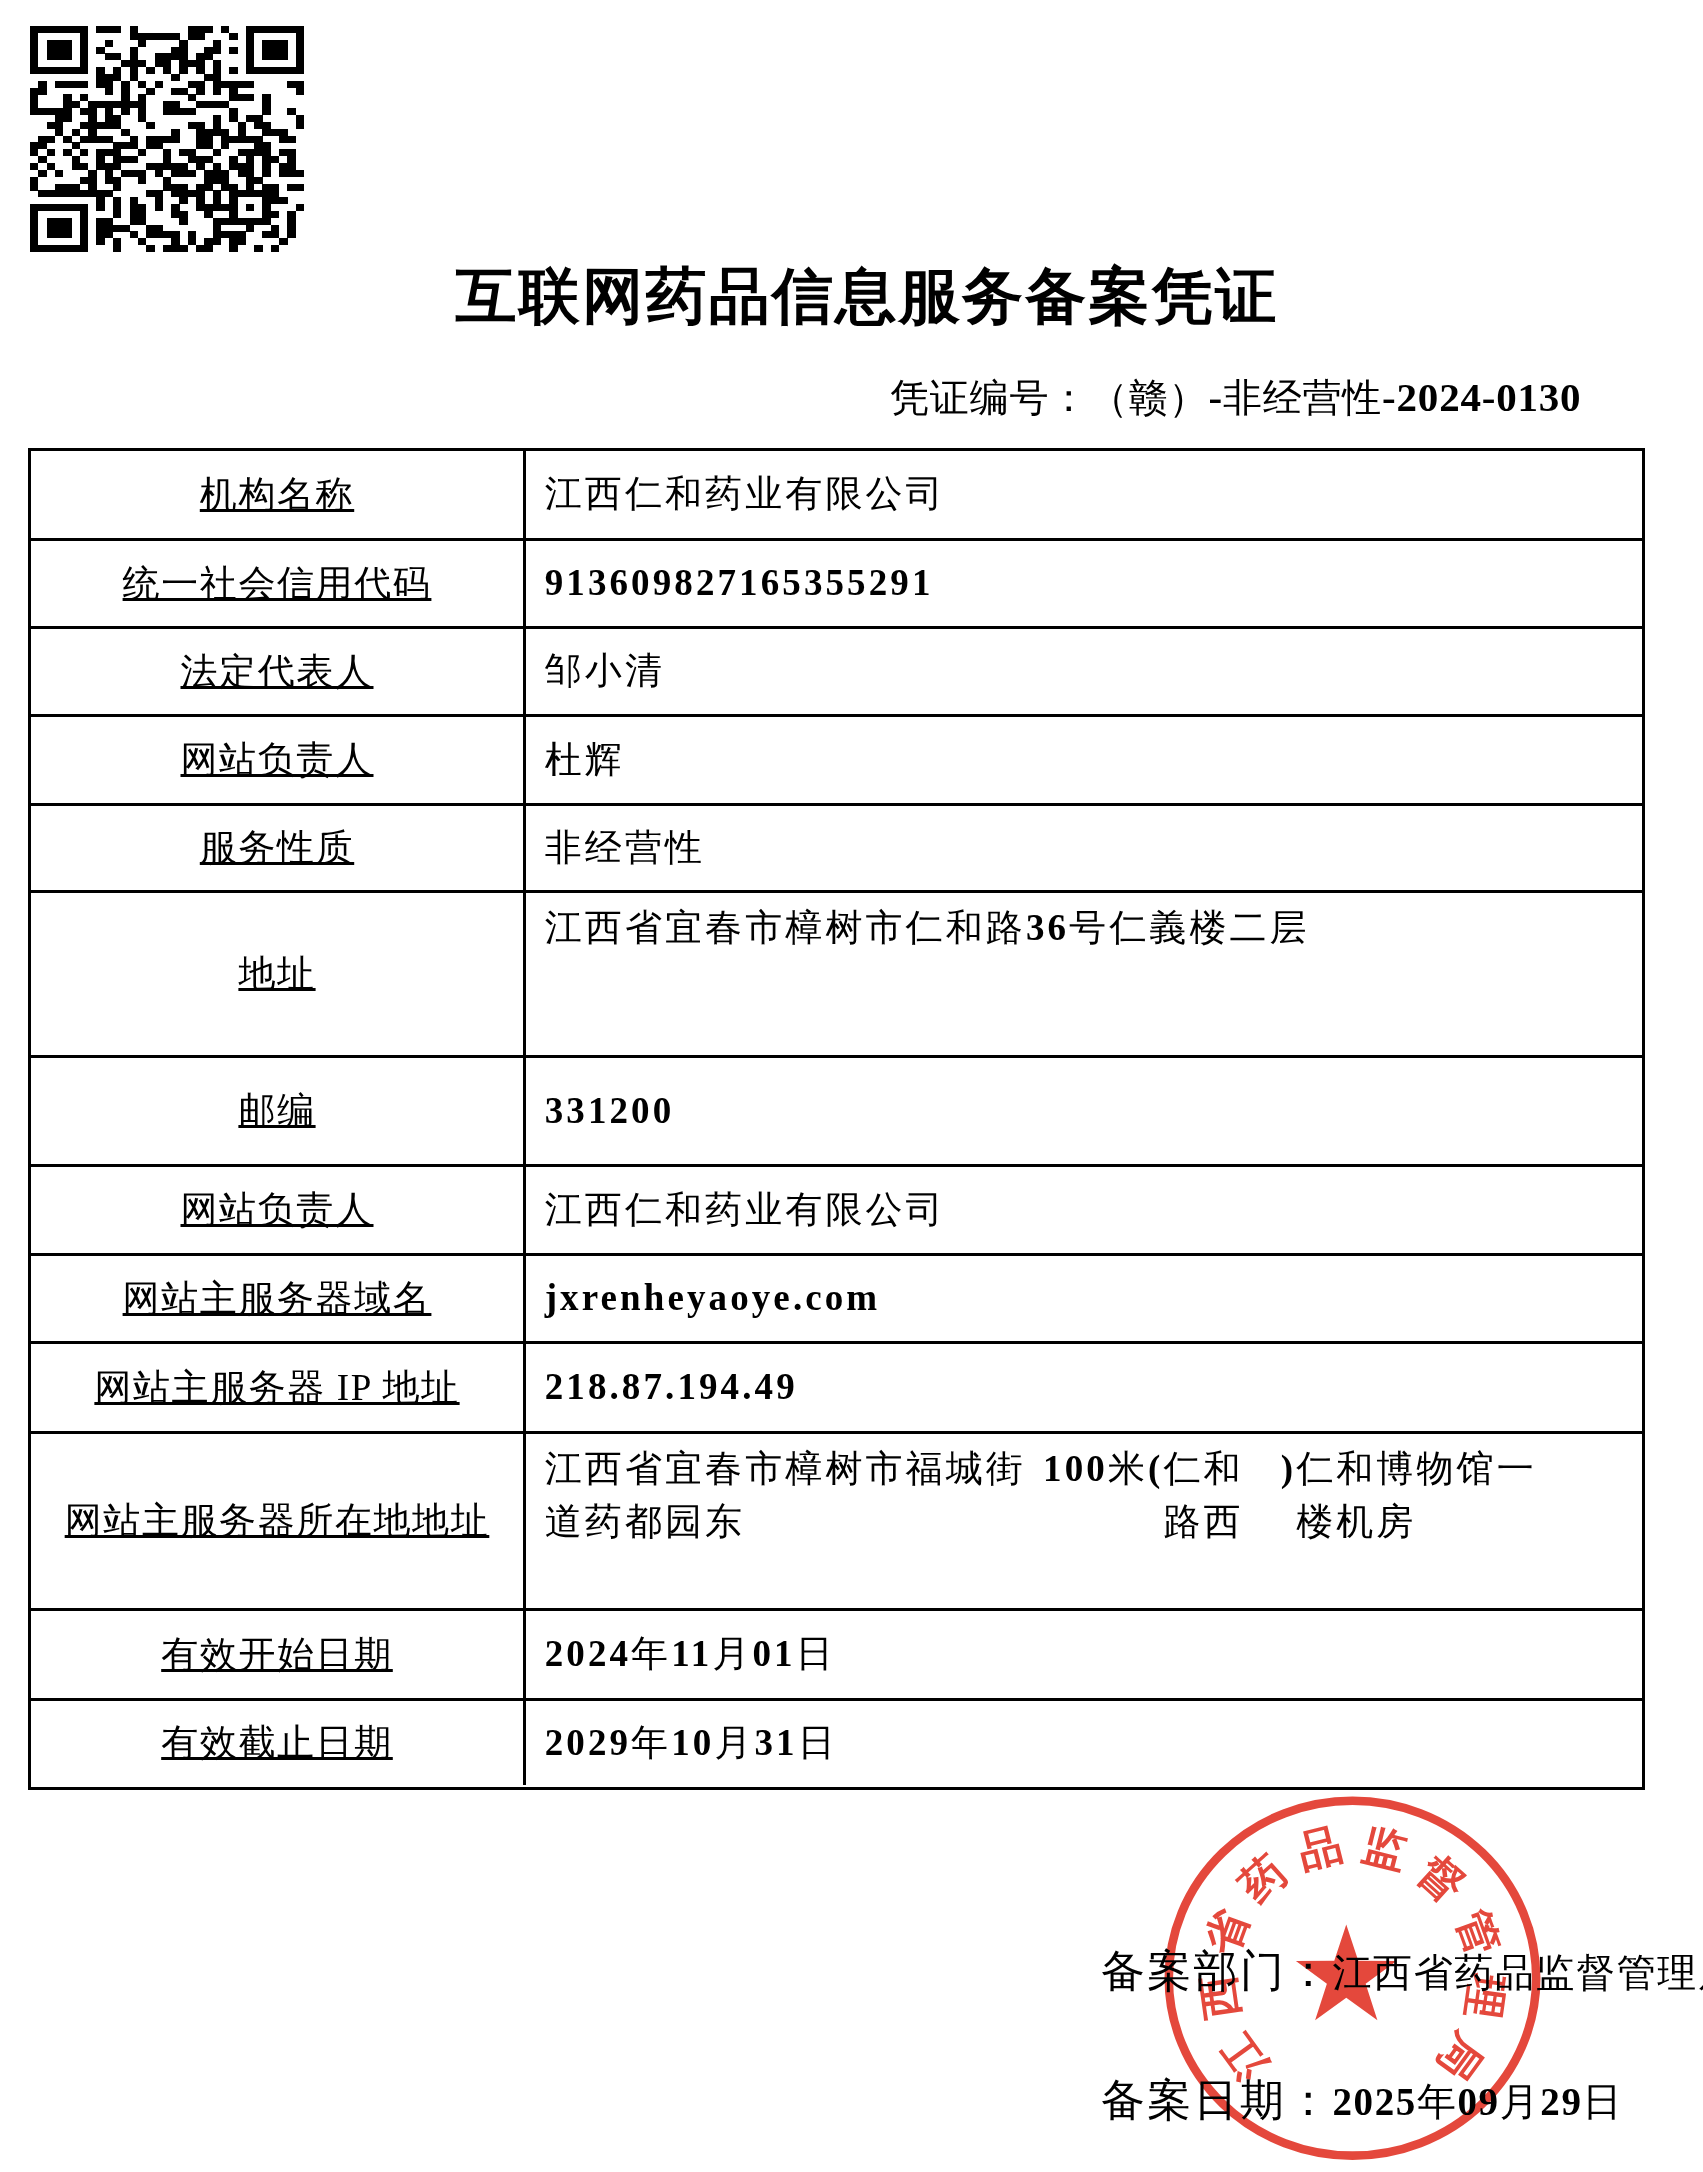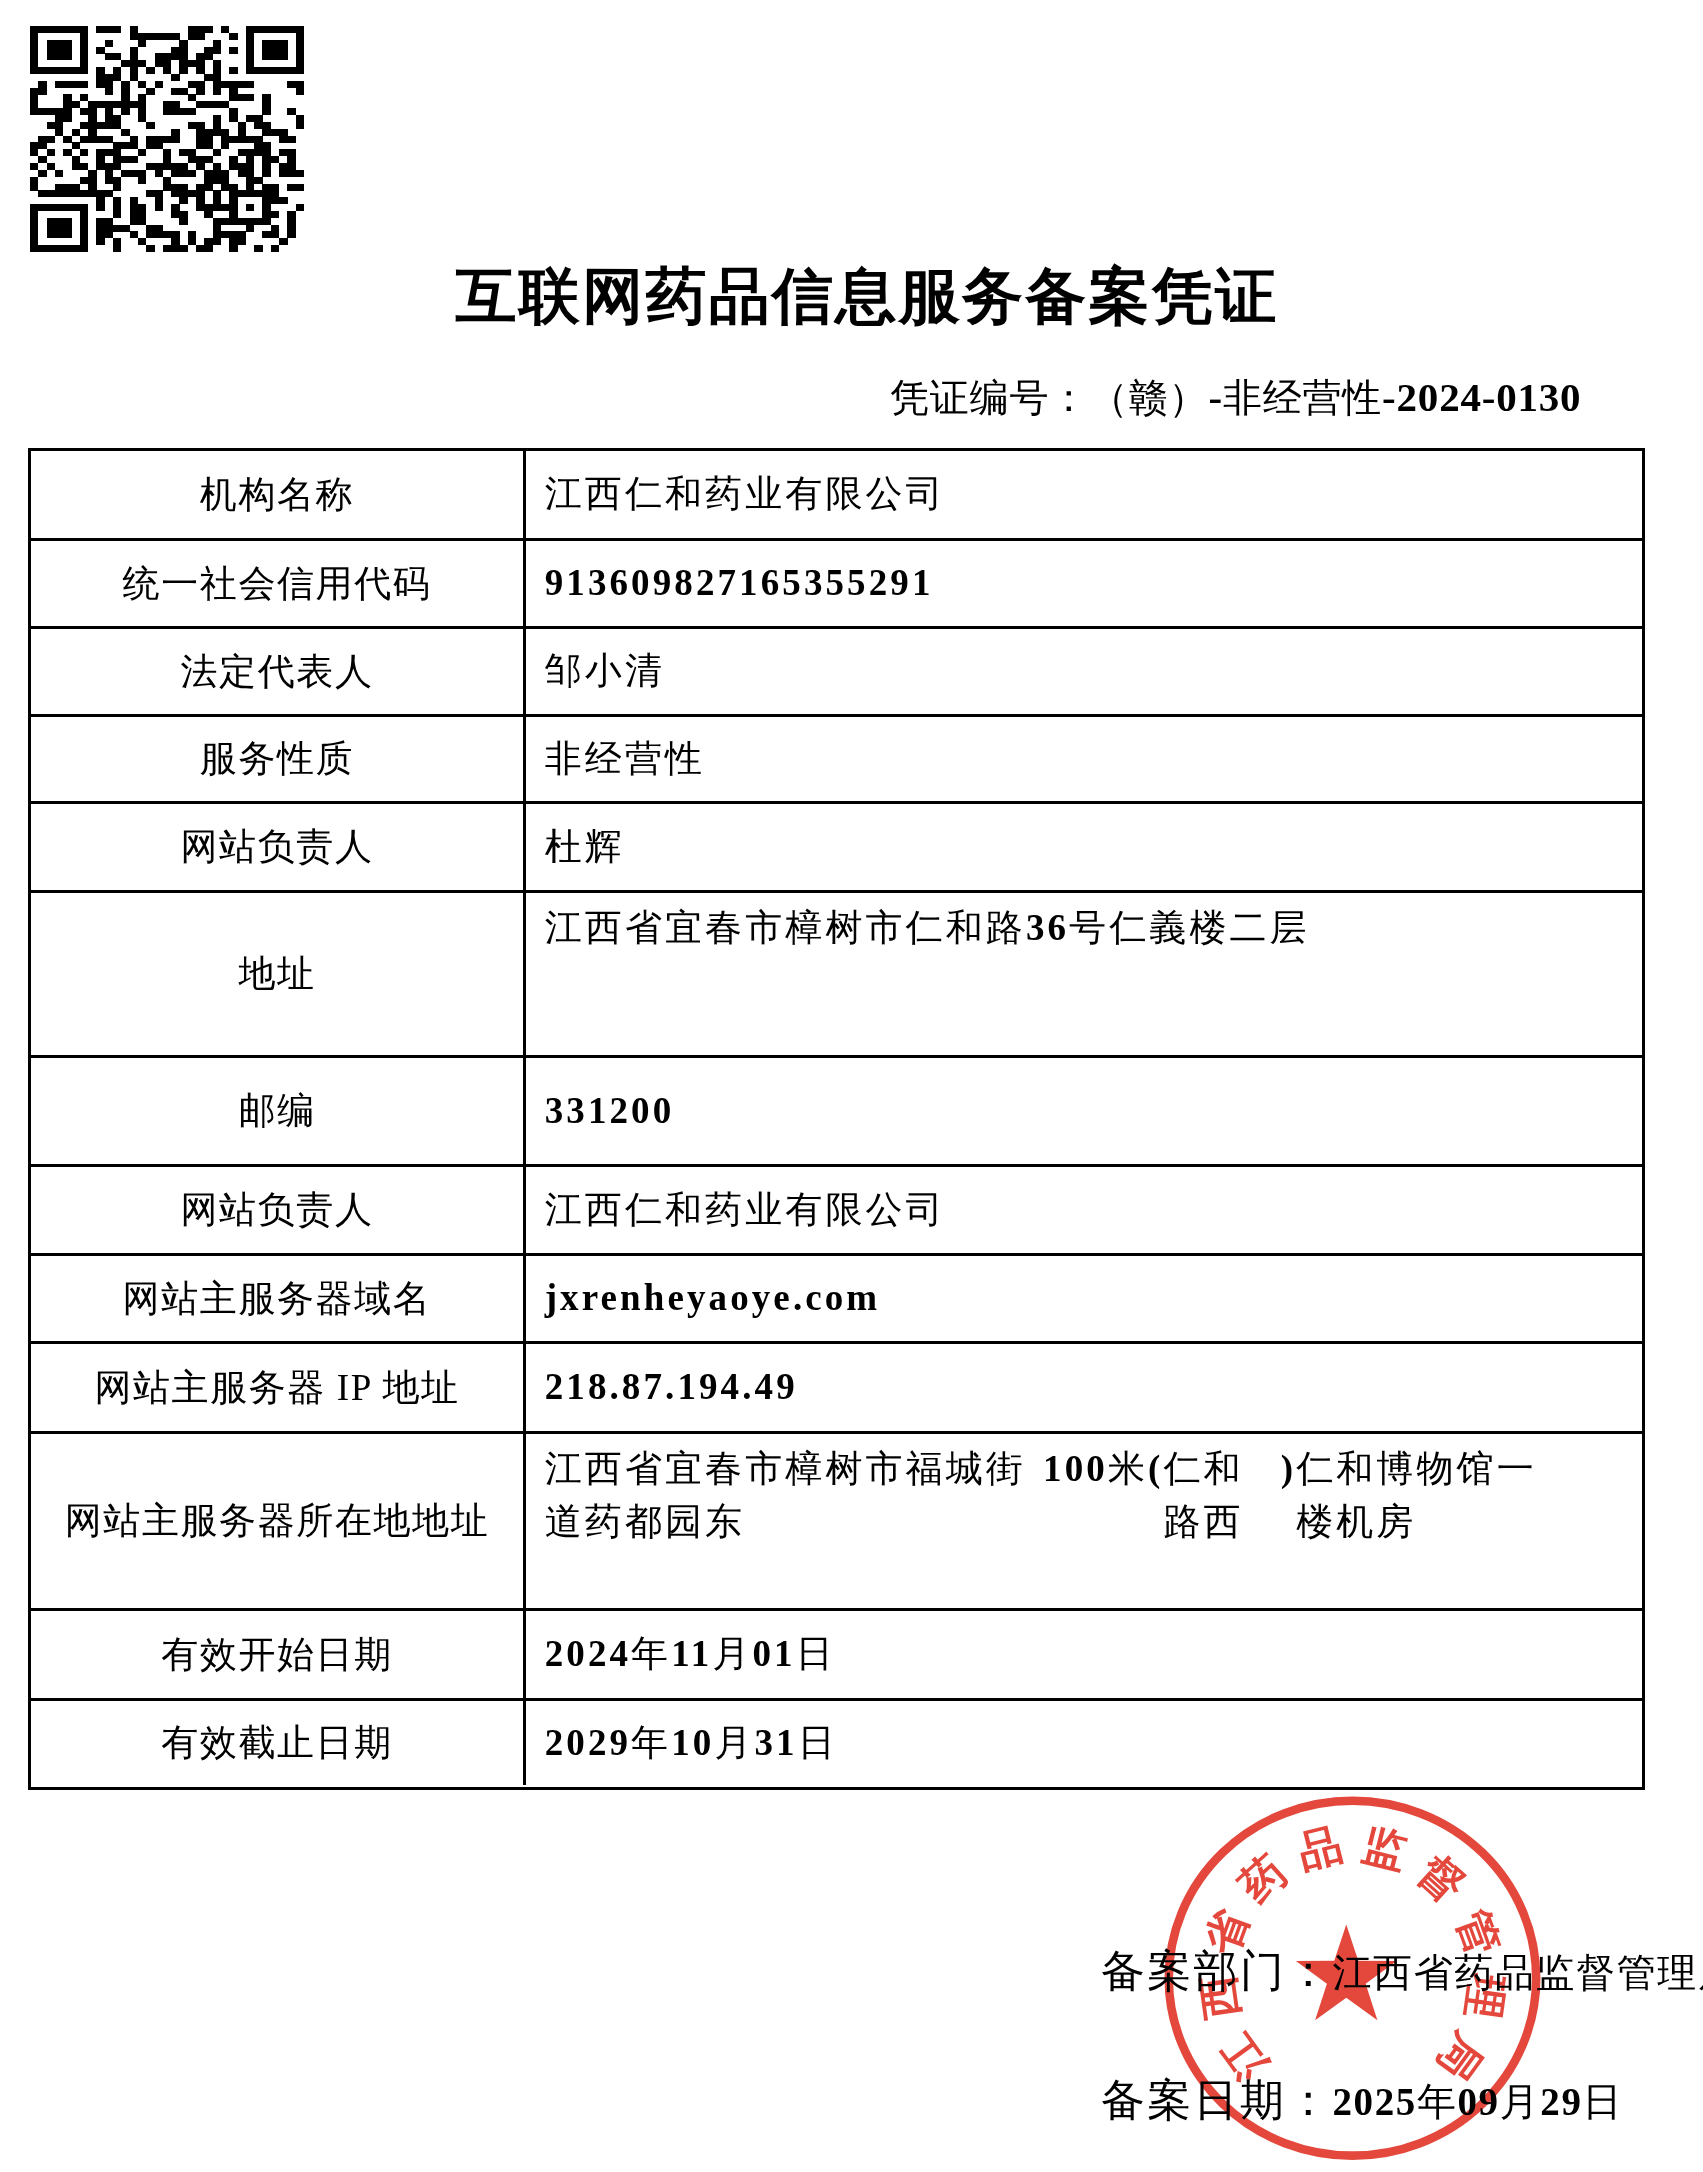--- a/index.html
+++ b/index.html
@@ -25,21 +25,21 @@
   
   .cert-table {
     position:absolute; left:28px; top:448px; width:1617px; height:1342px;
     border:3.9px solid #000; display:flex; flex-direction:column; background:#fff;
   }
   .trow { display:flex; width:100%; }
   .trow + .trow { border-top:3.1px solid #000; }
   .tlabel {
     width:495px; border-right:3.1px solid #000; flex:none;
     display:flex; align-items:center; justify-content:center;
-    font-size:37px; letter-spacing:1.6px; text-align:center; padding:0 7.8px;
+    font-size:37px; letter-spacing:1.6px; text-align:center; padding:0 7.8px;text-decoration:underline;
   }
   .tvalue {
     flex:1; display:flex; align-items:center;
     font-size:37px; letter-spacing:3.1px; line-height:1.42;
     padding-left:18.7px; padding-right:82px;
   }
   .tvalue.top-align { align-items:flex-start; padding-top:9.4px; }
   .tvalue b, .footer-line b { font-family:"Liberation Serif","DejaVu Serif",serif; }
   
   .stamp {
@@ -602,27 +602,27 @@
   <div class="trow" style="height:88px">
     <div class="tlabel">统一社会信用代码</div>
     <div class="tvalue">
         <b>913609827165355291</b>
       </div>
   </div>
   <div class="trow" style="height:88px">
     <div class="tlabel">法定代表人</div>
     <div class="tvalue">邹小清</div>
   </div>
+  <div class="trow" style="height:89px">
+    <div class="tlabel">网站负责人</div>
+    <div class="tvalue">杜辉</div>
+  </div>
   <div class="trow" style="height:87px">
     <div class="tlabel">服务性质</div>
     <div class="tvalue">非经营性</div>
-  </div>
-  <div class="trow" style="height:89px">
-    <div class="tlabel">网站负责人</div>
-    <div class="tvalue">杜辉</div>
   </div>
   <div class="trow" style="height:165px">
     <div class="tlabel">地址</div>
     <div class="tvalue top-align">江西省宜春市樟树市仁和路<b>36</b>号仁義楼二层</div>
   </div>
   <div class="trow" style="height:109px">
     <div class="tlabel">邮编</div>
     <div class="tvalue">
         <b>331200</b>
       </div>

